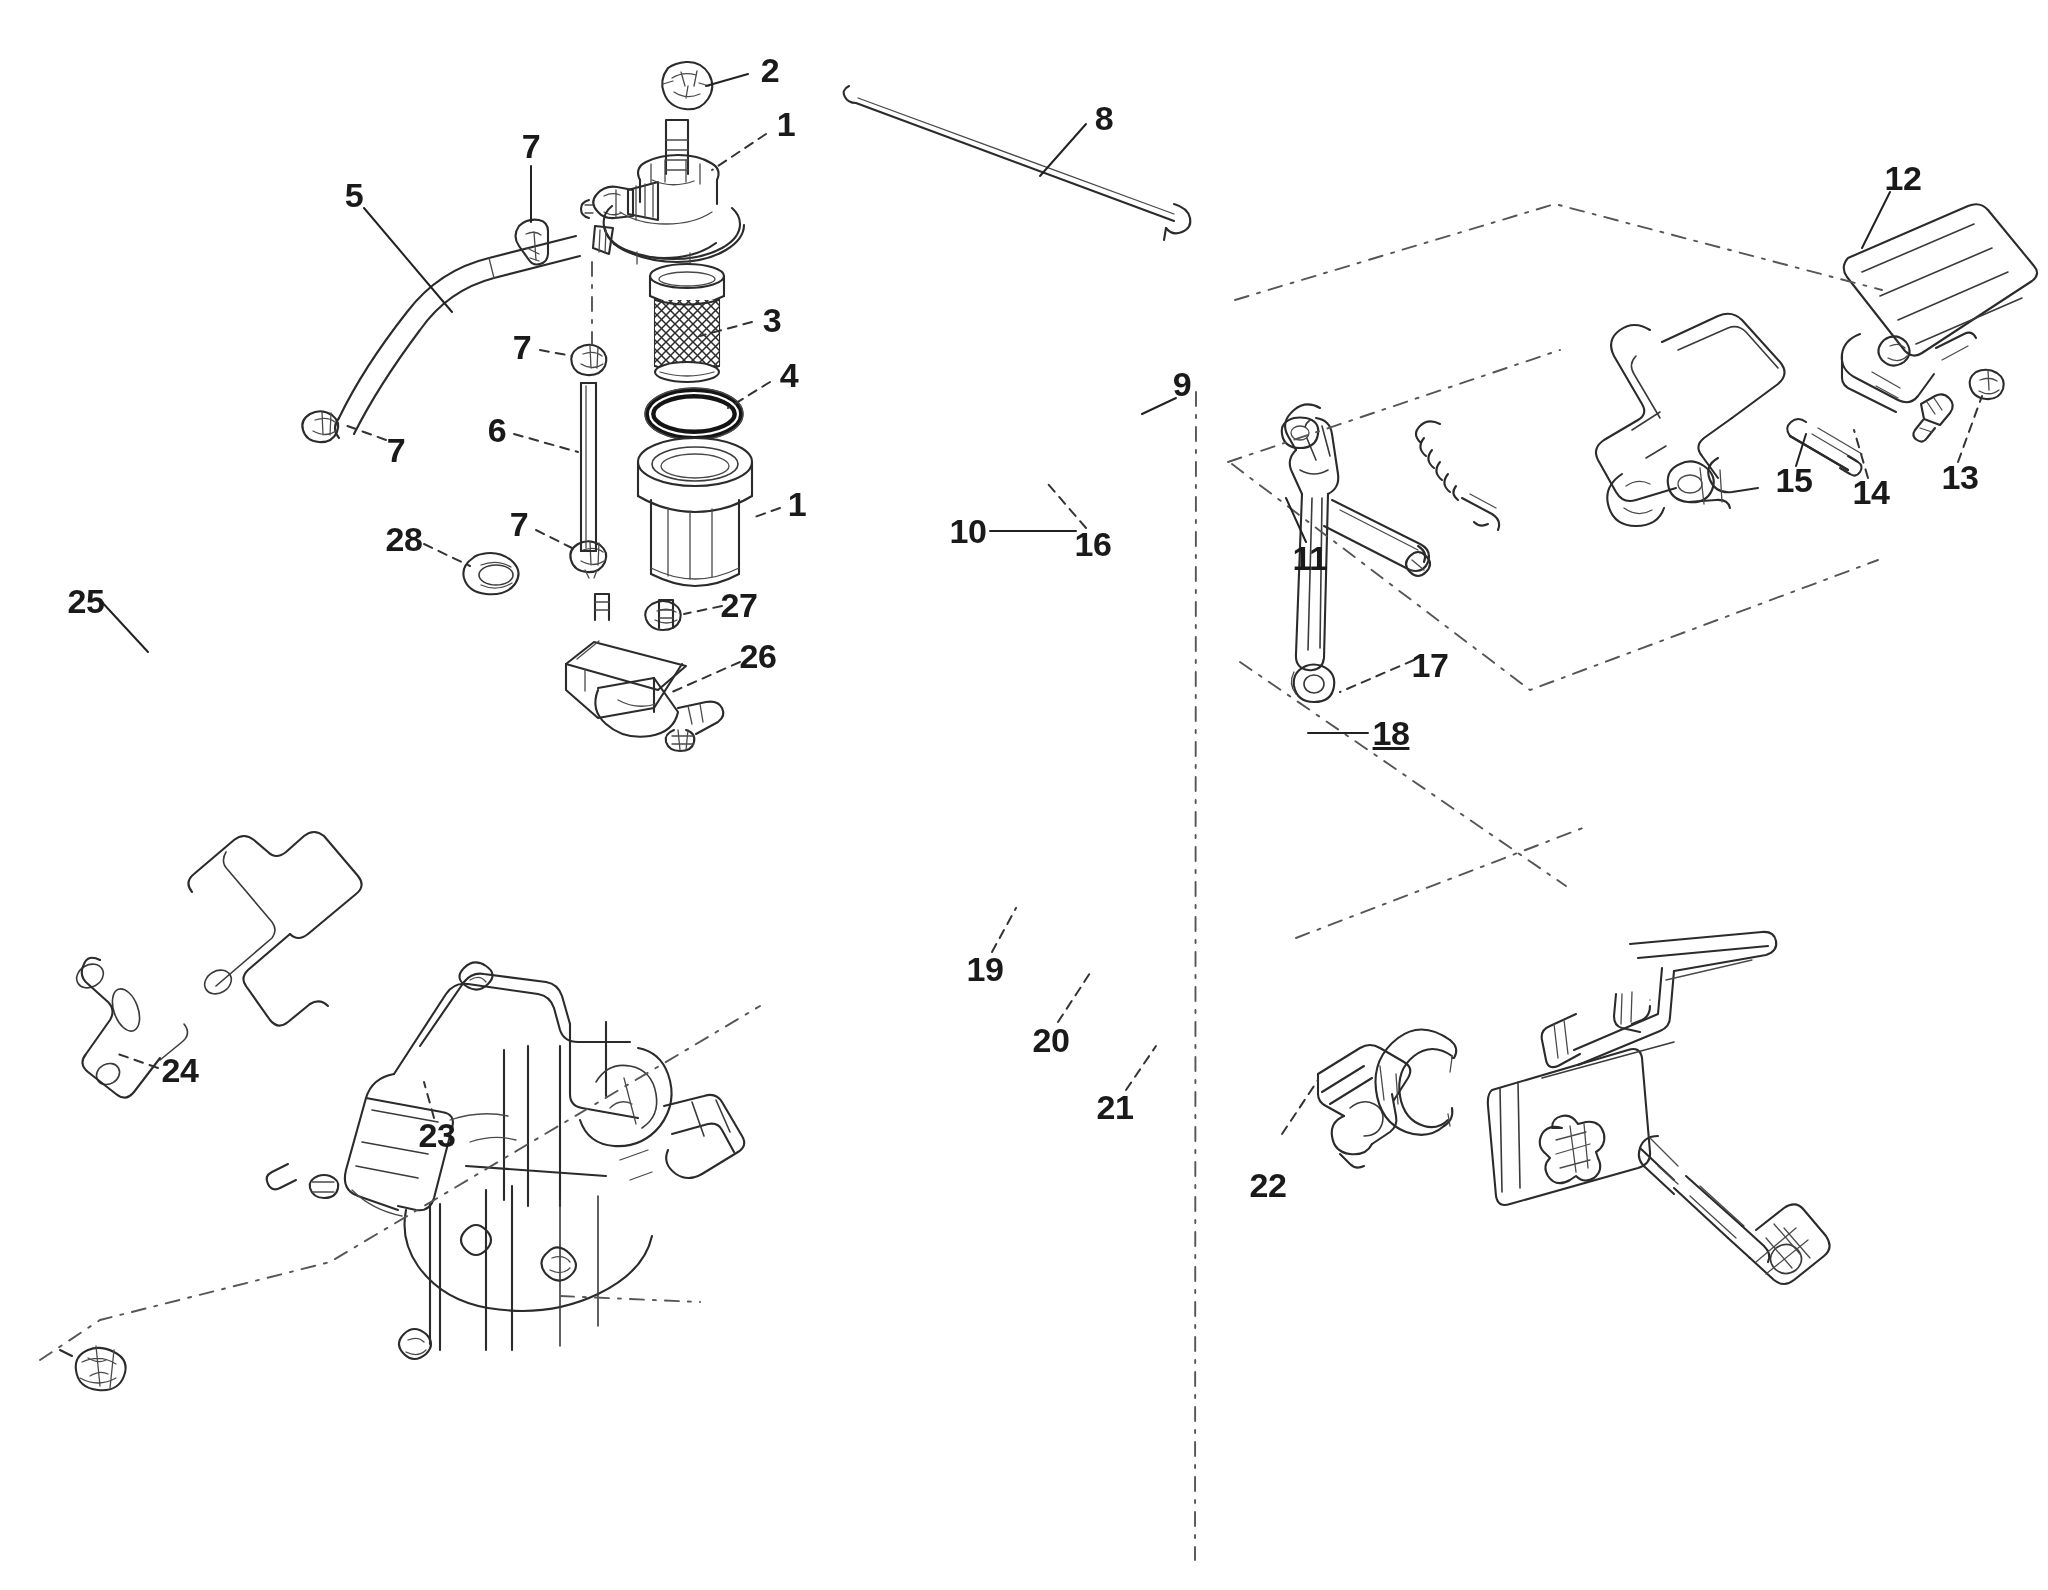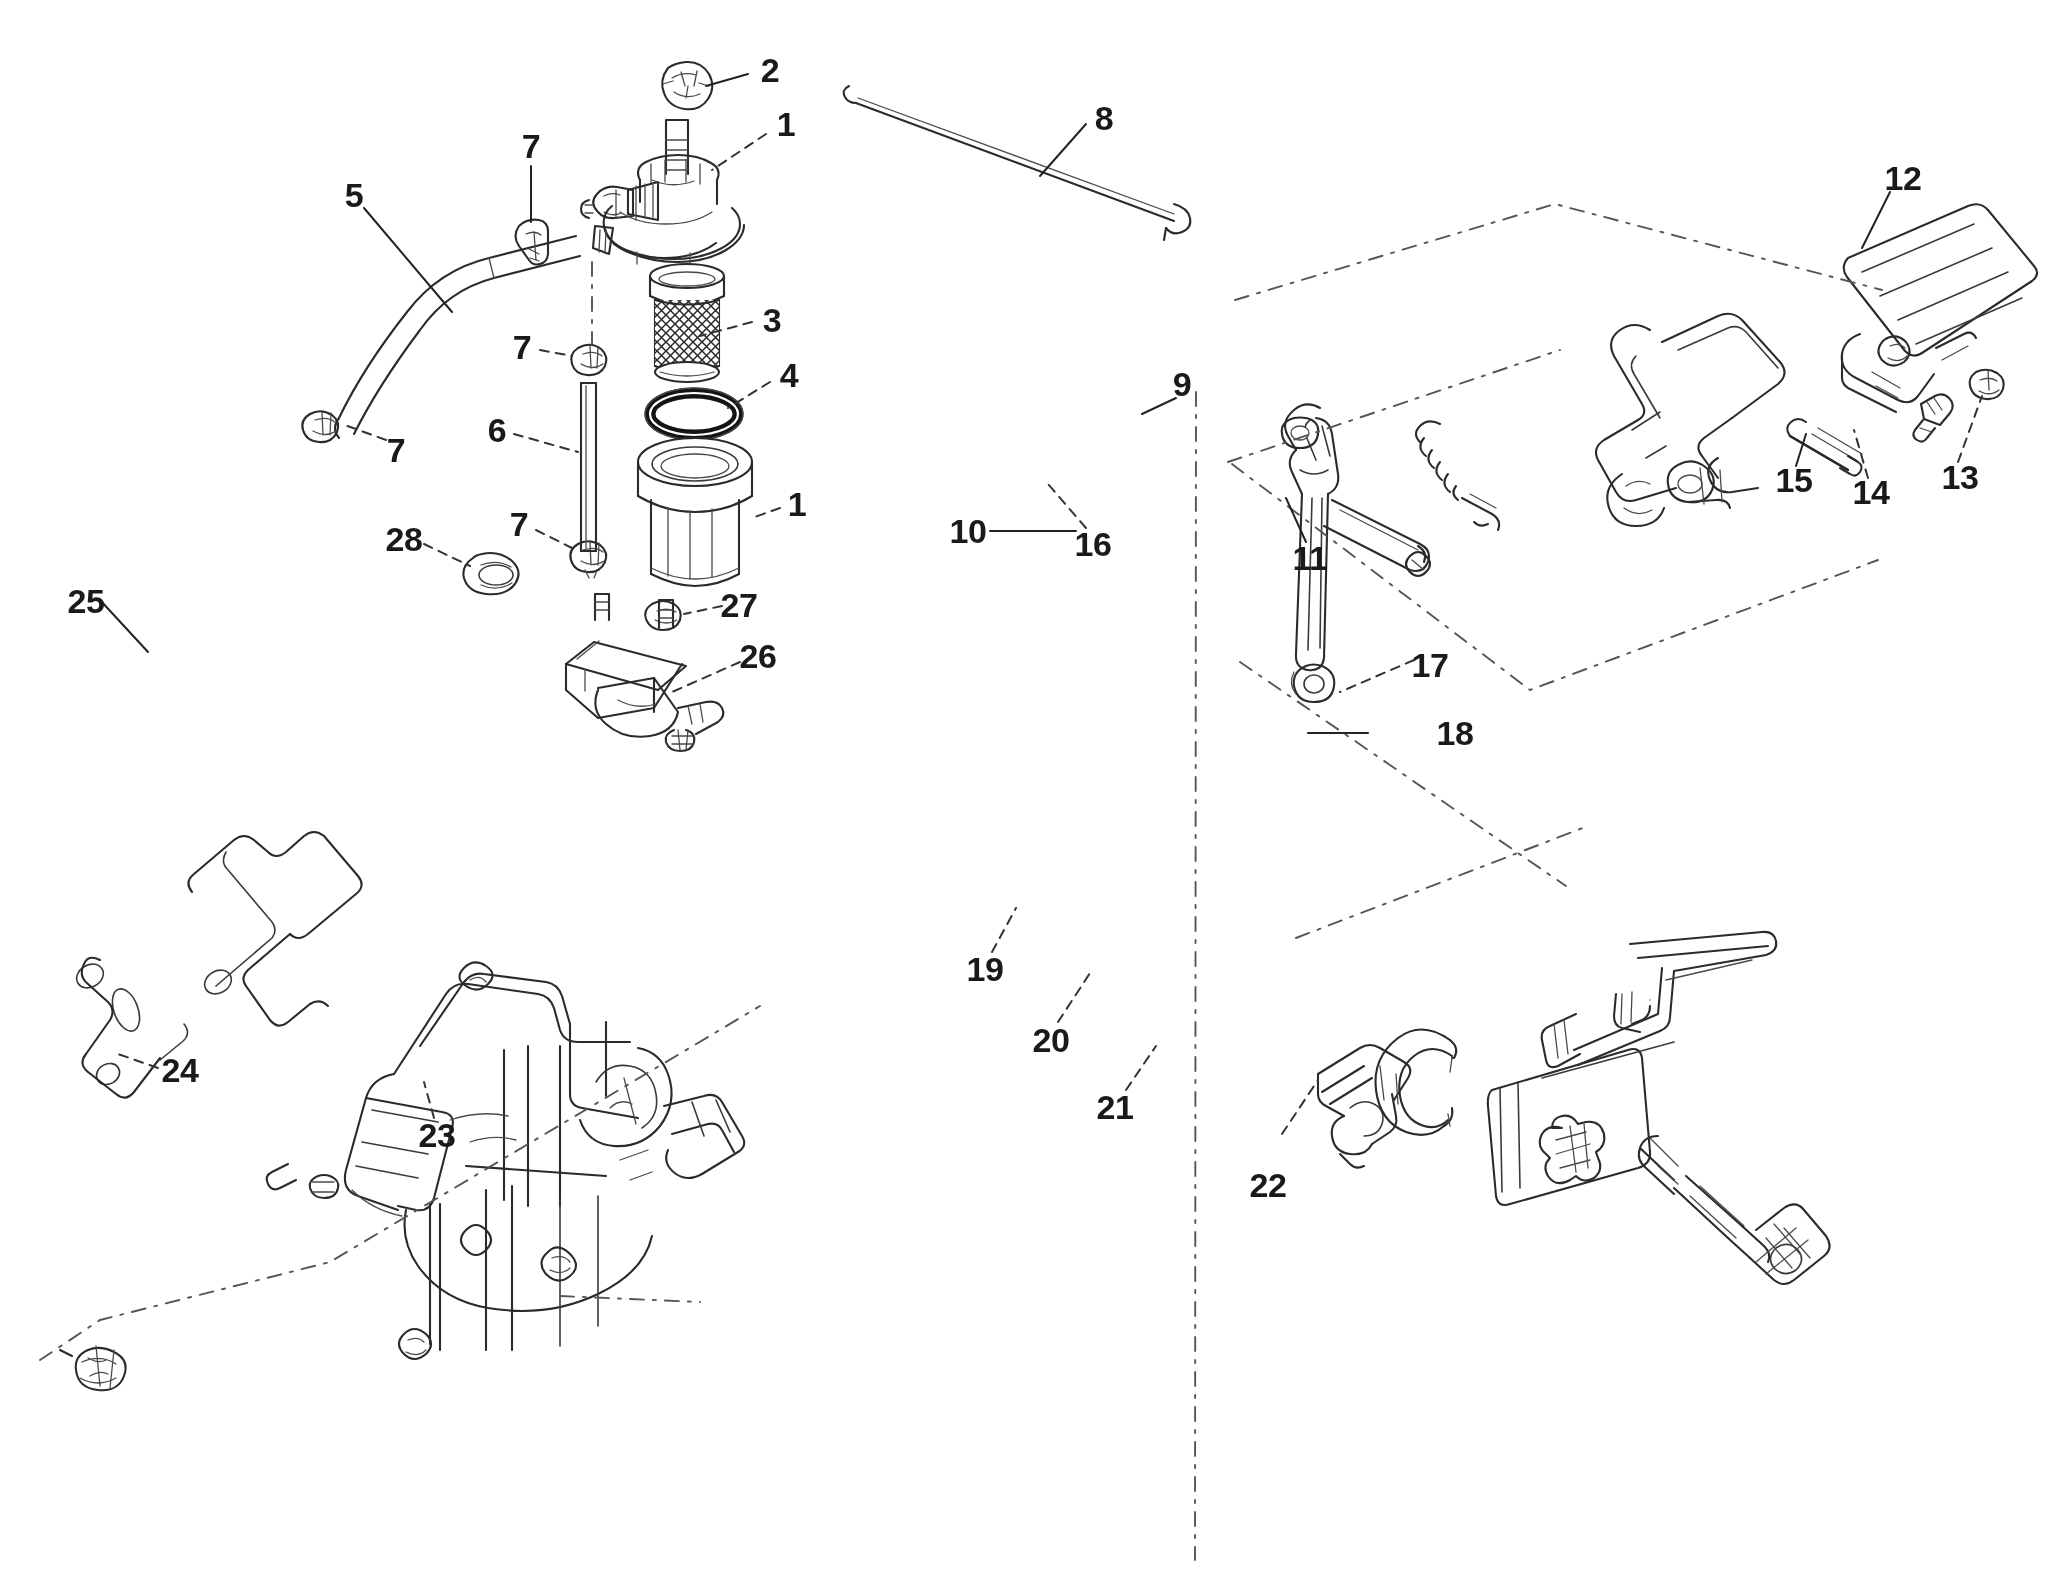--- a/index.html
+++ b/index.html
@@ -503,21 +503,21 @@
       <div class="callout" style="left: 797px; top: 504px;">1</div>
       <div class="callout" style="left: 519px; top: 524px;">7</div>
       <div class="callout" style="left: 968px; top: 531px;">10</div>
       <div class="callout" style="left: 1093px; top: 544px;">16</div>
       <div class="callout" style="left: 1310px; top: 558px;">11</div>
       <div class="callout" style="left: 404px; top: 539px;">28</div>
       <div class="callout" style="left: 86px; top: 586px; margin-top: 15px;">25</div>
       <div class="callout" style="left: 739px; top: 605px; text-align: center;">27</div>
       <div class="callout" style="left: 758px; top: 656px;">26</div>
       <div class="callout" style="left: 1430px; top: 665px; text-align: center;">17</div>
-      <div class="callout" style="left: 1455px; top: 733px;">18</div>
+      <div class="callout" style="left: 1391px; top: 733px; text-decoration: underline;">18</div>
       <div class="callout" style="left: 985px; top: 969px;">19</div>
       <div class="callout" style="left: 1051px; top: 1040px;">20</div>
       <div class="callout" style="left: 180px; top: 1070px;">24</div>
       <div class="callout" style="left: 1115px; top: 1107px;">21</div>
       <div class="callout" style="left: 437px; top: 1135px;">23</div>
       <div class="callout" style="left: 1268px; top: 1149px; margin-top: 36px;">22</div>
     </div>
 
 </div>
 

